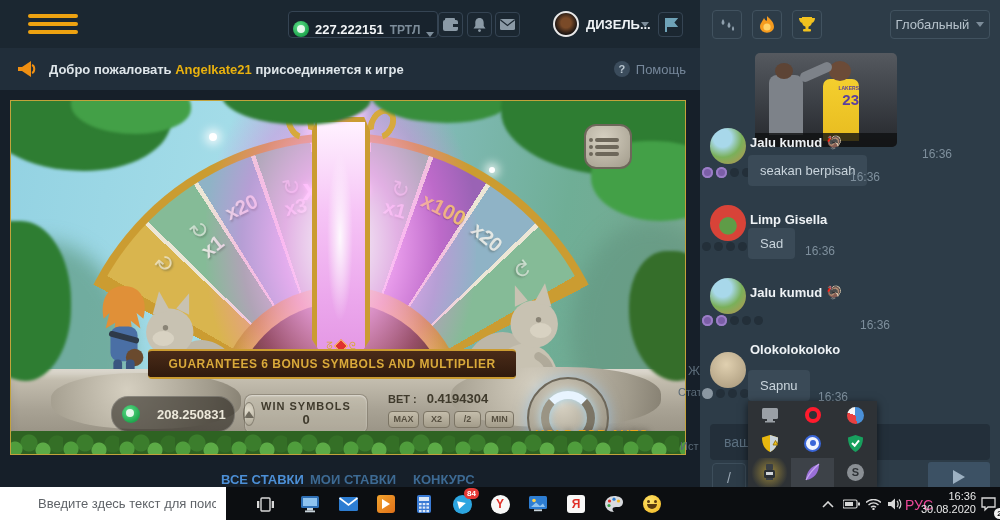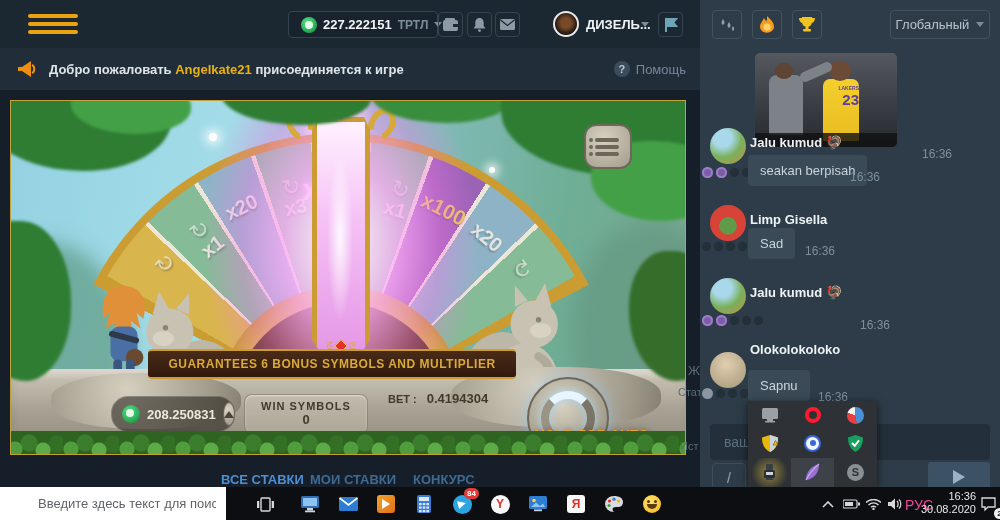--- a/index.html
+++ b/index.html
@@ -5,21 +5,21 @@
   * { margin:0; padding:0; box-sizing:border-box; }
   html,body { width:1000px; height:520px; overflow:hidden; background:#10181f; }
   body { font-family:"Liberation Sans", sans-serif; }
   #app { position:relative; width:1000px; height:520px; background:#161f29; overflow:hidden; }
   .abs { position:absolute; }
 
   
   #header { left:0; top:0; width:700px; height:48px; background:#1b2731; }
   .hamburger { left:28px; top:14px; width:50px; height:20px; cursor:pointer; }
   .hamburger div { height:4px; background:#eda211; border-radius:2px; margin-bottom:4px; }
-  .balance-pill { left:288px; top:11px; width:150px; height:27px; border:1px solid #35converted44; border:1px solid #354453; border-radius:4px; background:#18232d; display:flex; align-items:center; padding:0 12px; gap:6px; }
+  .balance-pill { left:288px; top:11px; width:150px; height:27px; border:1px solid #35converted44; border:1px solid #354453; border-radius:4px; background:#18232d; display:flex; align-items:flex-end; padding:0 4px; gap:6px; }
   .coin { width:16px; height:16px; border-radius:50%; background:radial-gradient(circle at 40% 35%, #5fe08a, #1fa64e 70%); position:relative; flex:0 0 auto; }
   .coin::after { content:""; position:absolute; left:4px; top:4px; width:8px; height:8px; border-radius:50%; background:rgba(255,255,255,.85); }
   .balance-val { color:#f2f5f7; font-size:13px; font-weight:bold; }
   .cur { color:#7c8c99; font-size:12px; font-weight:bold; margin-left:auto; }
   .caret { width:0; height:0; border-left:4px solid transparent; border-right:4px solid transparent; border-top:5px solid #7c8c99; display:inline-block; }
   .hbtn { width:25px; height:25px; border:1px solid #354453; border-radius:4px; top:12px; display:flex; align-items:center; justify-content:center; cursor:pointer; }
   .avatar-top { left:553px; top:11px; width:26px; height:26px; border-radius:50%; background:radial-gradient(circle at 50% 45%, #7a4a28 0 30%, #1a1412 70%); border:2px solid #e8e8e8; }
   .uname { left:586px; top:17px; color:#eef2f5; font-size:13px; font-weight:bold; }
   .ucaret { left:641px; top:22px; }
 
@@ -320,37 +320,43 @@
 
     <div class="abs banner-orn">
         <span>ᘔ</span>
         <span class="banner-gem"></span>
         <span>ᘓ</span>
       </div>
     <div class="abs banner">
       <span>GUARANTEES 6 BONUS SYMBOLS AND MULTIPLIER</span>
     </div>
 
-    <div class="abs panel-dark" style="left:100px;top:295px;width:124px;height:36px;padding:0 6px 0 10px;gap:7px">
+    <div class="abs panel-dark" style="left:100px;top:295px;width:124px;height:36px;padding:0 6px 0 10px;gap:17px">
       <span class="coin" style="width:18px;height:18px"></span>
       <span class="gbal-text">208.250831</span>
       <span class="upbtn">
           <i></i>
         </span>
     </div>
 
     <div class="abs panel-stone" style="left:233px;top:293px;width:124px;height:40px;text-align:center">
       <div class="stone-label" style="font-size:11px;letter-spacing:1px;margin-top:5px">WIN SYMBOLS</div>
       <div class="stone-label" style="font-size:13px">0</div>
     </div>
 
     <div class="abs" style="left:377px;top:290px;width:126px;height:46px">
       <div style="display:flex;gap:10px;align-items:center">
         <span class="stone-label" style="font-size:11px">BET :</span>
         <span class="stone-label" style="font-size:13px">0.4194304</span>
+      </div>
+      <div style="display:flex;gap:4px;margin-top:5px">
+        <div class="betbtn" style="width:32px">MAX</div>
+        <div class="betbtn" style="width:28px">X2</div>
+        <div class="betbtn" style="width:28px">/2</div>
+        <div class="betbtn" style="width:30px">MIN</div>
       </div>
     </div>
 
     <div class="abs spinbtn">
         <div class="swirl"></div>
       </div>
     <div class="abs hold">HOLD FOR AUTO</div>
 
     <div class="abs bushes"></div>
 

